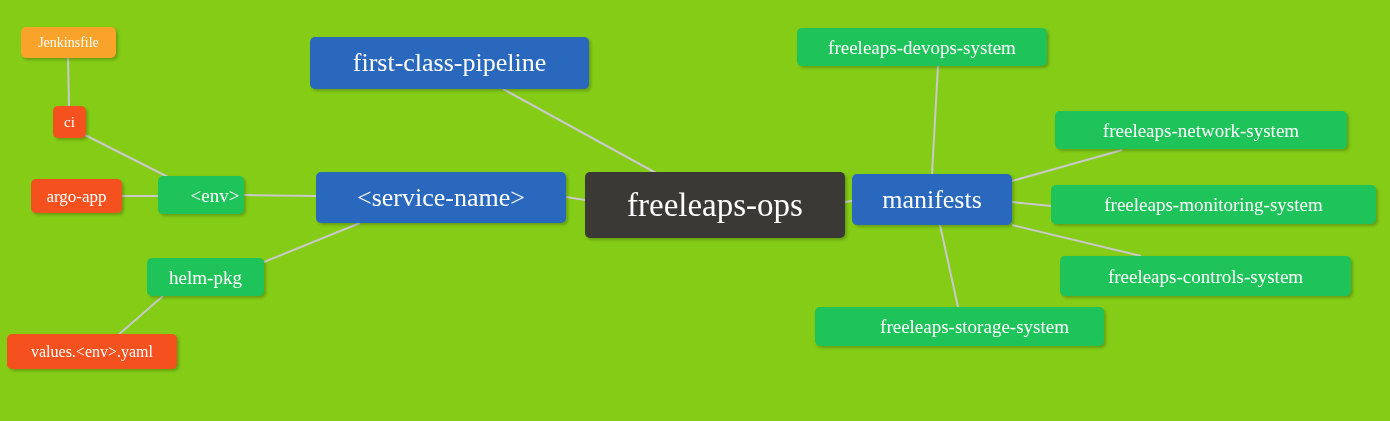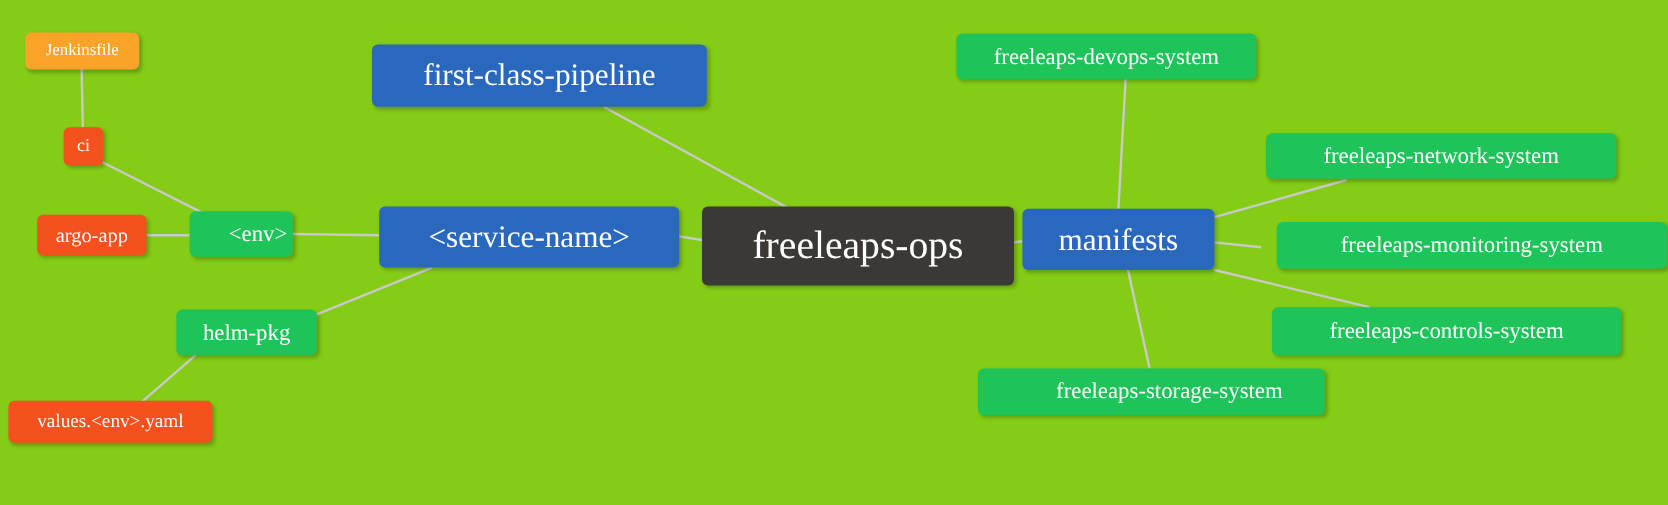--- a/index.html
+++ b/index.html
@@ -94,21 +94,21 @@
       </div>
       <div class="node" style="left: 7px; top: 334px; width: 170px; height: 35px; font-size: 16px; background: rgb(244, 81, 30); color: rgb(255, 255, 255);">
         <span>values.&lt;env&gt;.yaml</span>
       </div>
       <div class="node" style="left: 797px; top: 28px; width: 250px; height: 38px; font-size: 19px; background: rgb(30, 196, 90); color: rgb(255, 255, 255);">
         <span>freeleaps-devops-system</span>
       </div>
       <div class="node" style="left: 1055px; top: 111px; width: 292px; height: 38px; font-size: 19px; background: rgb(30, 196, 90); color: rgb(255, 255, 255);">
         <span>freeleaps-network-system</span>
       </div>
-      <div class="node" style="left: 1051px; top: 185px; width: 325px; height: 39px; font-size: 19px; background: rgb(30, 196, 90); color: rgb(255, 255, 255); margin-left: 13px;">
+      <div class="node" style="left: 1051px; top: 185px; width: 325px; height: 39px; font-size: 19px; background: rgb(30, 196, 90); color: rgb(255, 255, 255);">
         <span>freeleaps-monitoring-system</span>
       </div>
       <div class="node" style="left: 1060px; top: 256px; width: 291px; height: 40px; font-size: 19px; background: rgb(30, 196, 90); color: rgb(255, 255, 255);">
         <span>freeleaps-controls-system</span>
       </div>
       <div class="node" style="left: 815px; top: 307px; width: 289px; height: 39px; font-size: 19px; background: rgb(30, 196, 90); color: rgb(255, 255, 255); padding-left: 30px;">
         <span>freeleaps-storage-system</span>
       </div>
     </div>
 </div>

